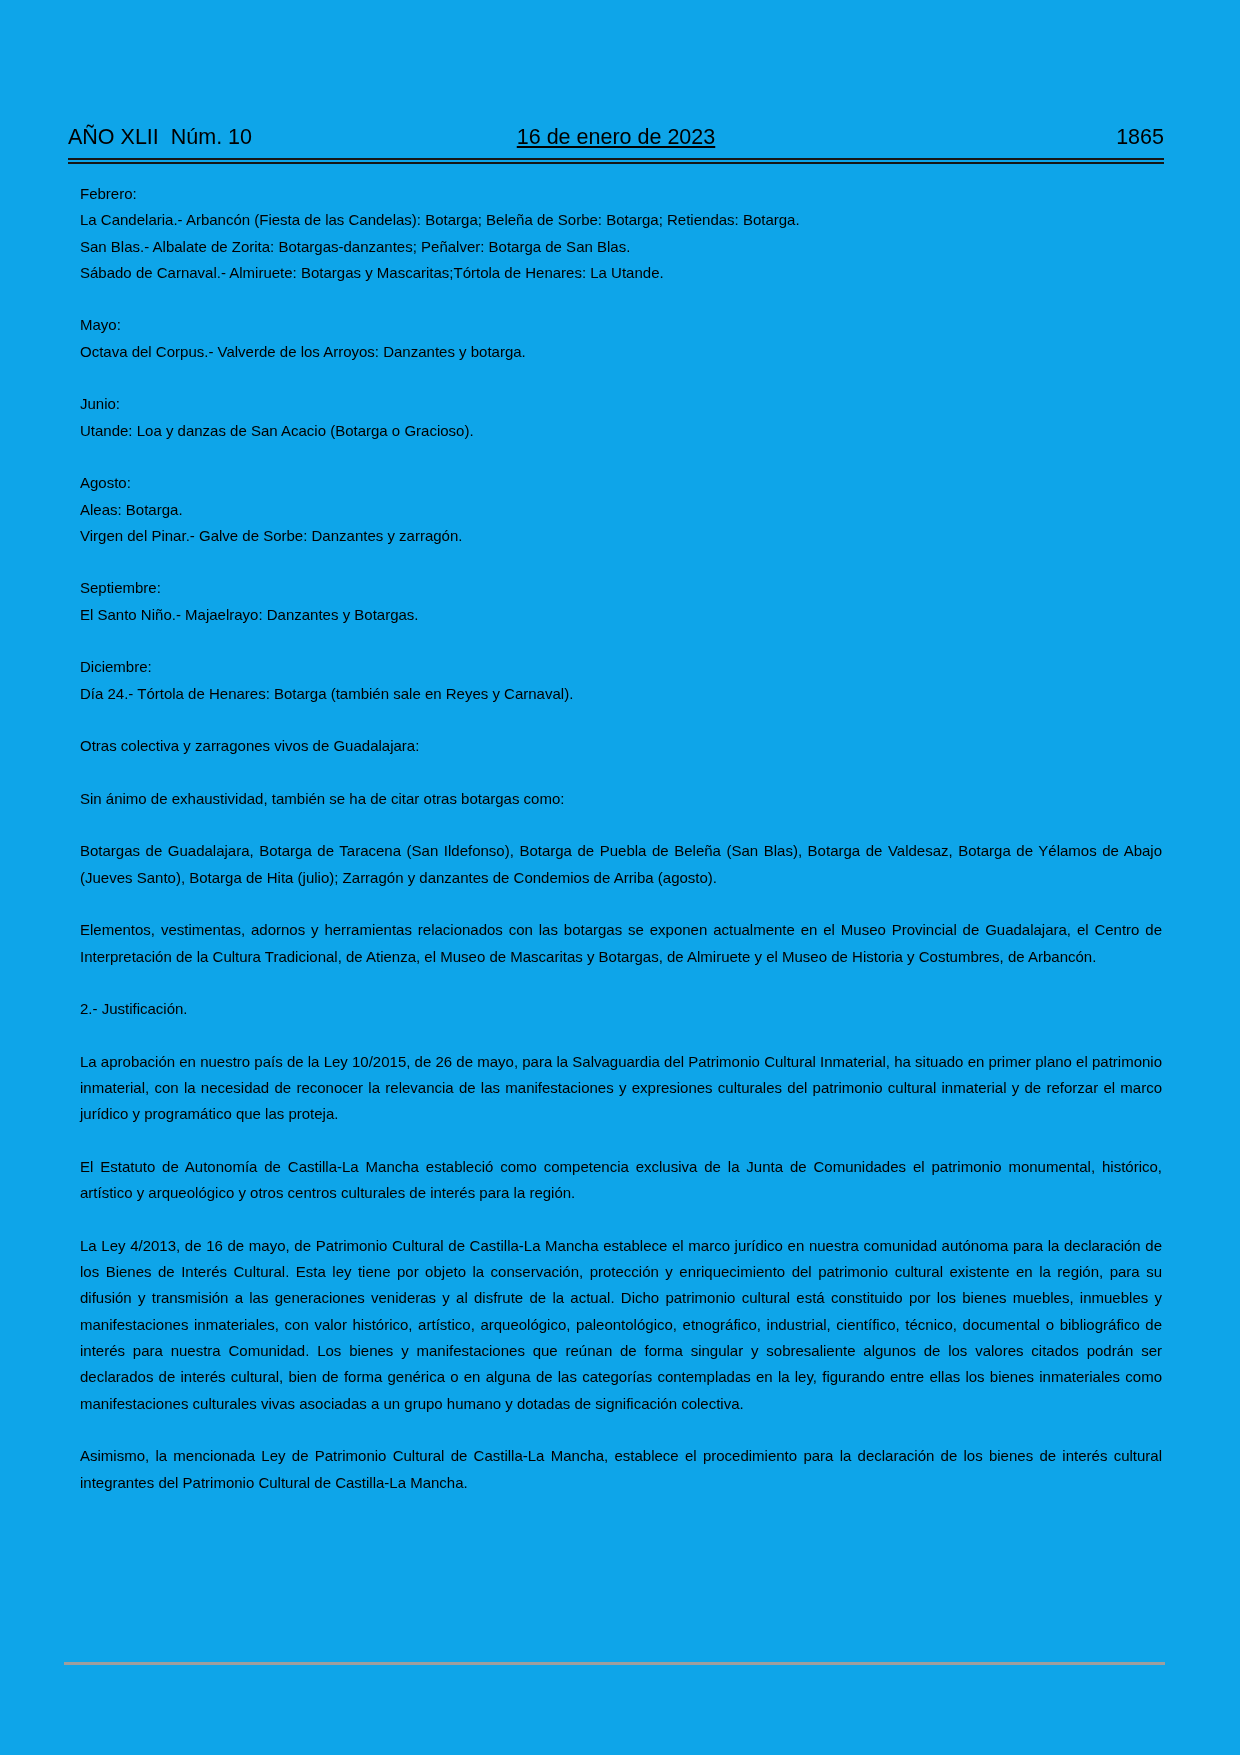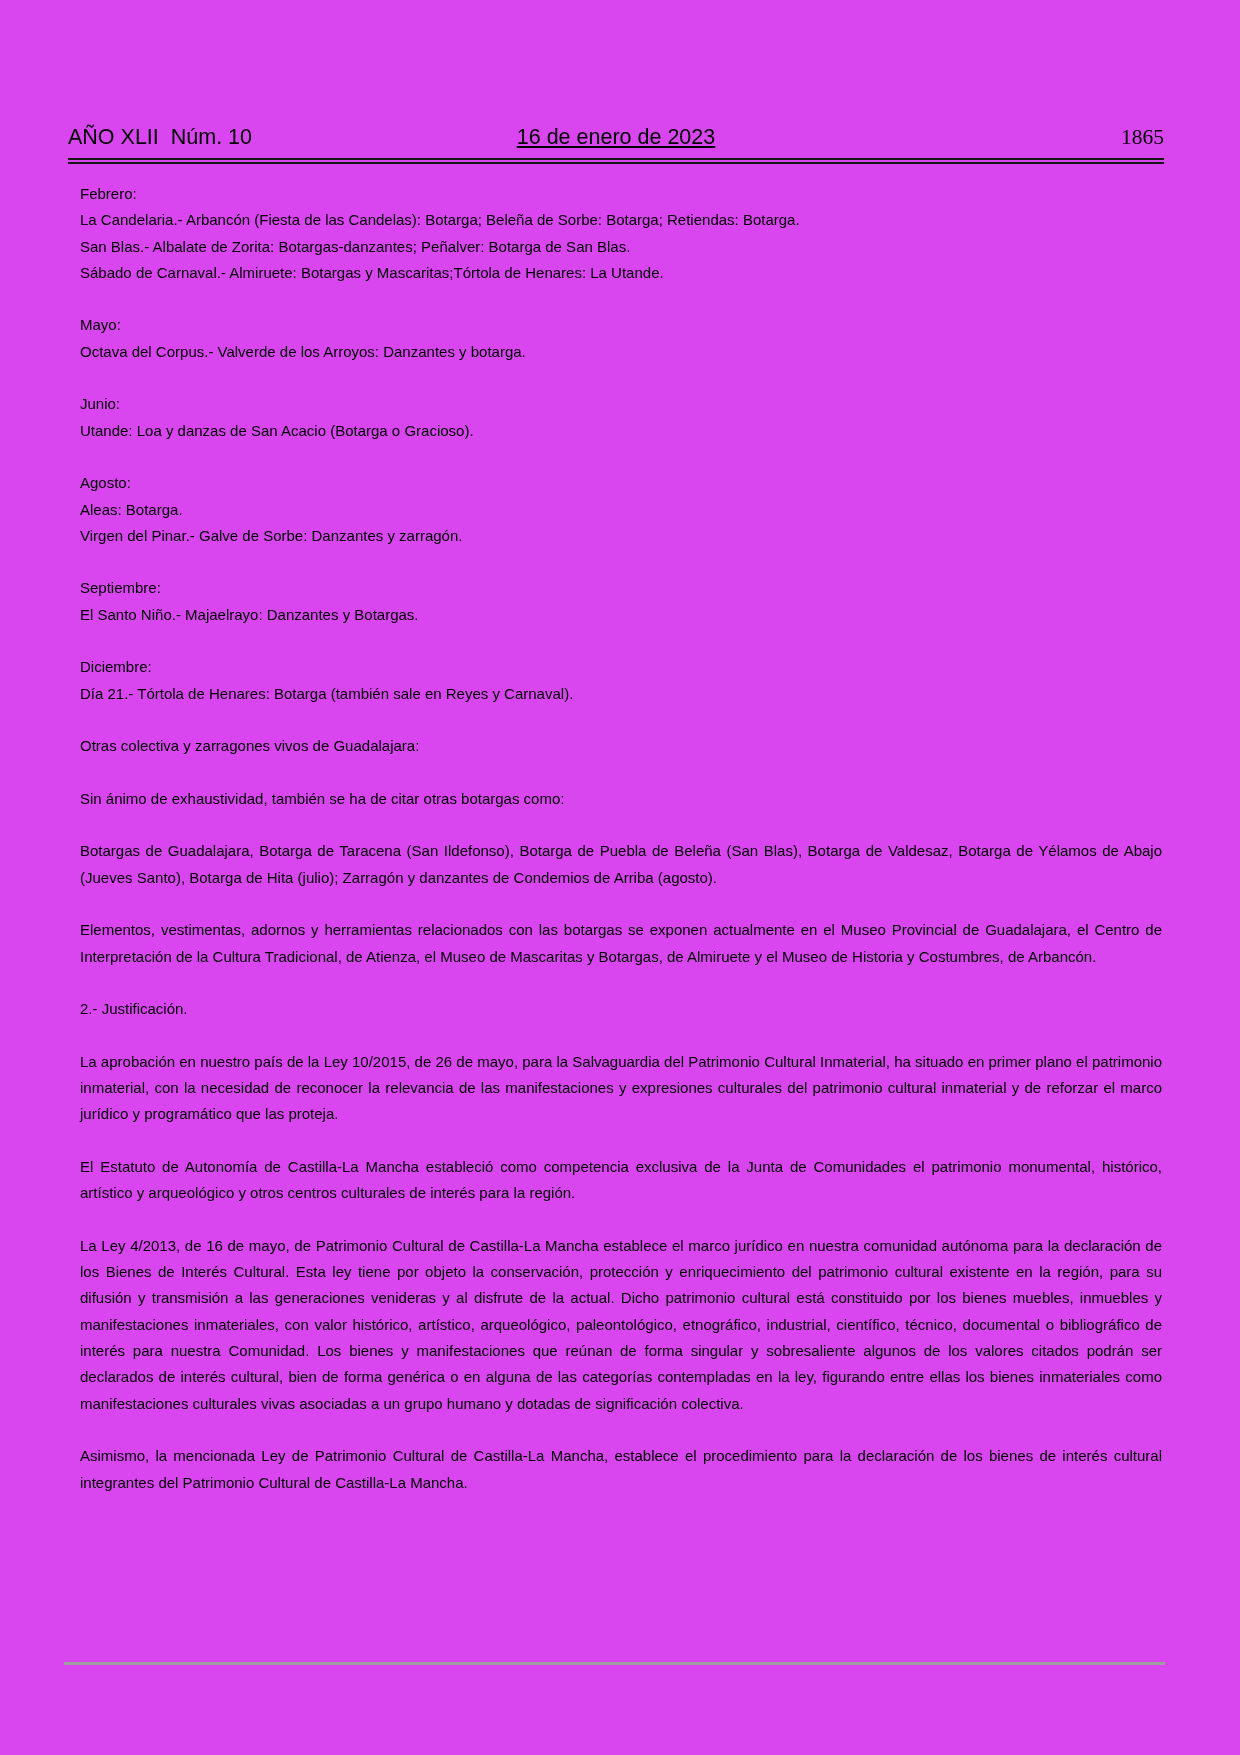--- a/index.html
+++ b/index.html
@@ -4,39 +4,39 @@
 <style>
   html, body {
     margin: 0;
     padding: 0;
     background: #ffffff;
   }
   .page {
     position: relative;
     width: 1240px;
     height: 1755px;
-    background: #d946ef;
+    background: #0ea5e9;
     font-family: "Liberation Sans", sans-serif;
     color: #000000;
     overflow: hidden;
   }
   .header {
     position: absolute;
     left: 68px;
     top: 124px;
     width: 1096px;
     display: grid;
     grid-template-columns: 1fr auto 1fr;
     align-items: baseline;
     font-size: 21.5px;
     line-height: 26px;
   }
   .h-left  { justify-self: start; white-space: pre; }
   .h-center{ justify-self: center; text-decoration: underline; }
-  .h-right { justify-self: end; font-family: Liberation Serif, serif; }
+  .h-right { justify-self: end; }
   .header-rule {
     position: absolute;
     left: 68px;
     top: 158px;
     width: 1096px;
     height: 2px;
     box-sizing: content-box;
     border-top: 2.5px solid #161616;
     border-bottom: 2px solid #161616;
   }
@@ -93,21 +93,21 @@
         <span class="line">Agosto:</span>
         <span class="line">Aleas: Botarga.</span>
         <span class="line">Virgen del Pinar.- Galve de Sorbe: Danzantes y zarragón.</span>
       </p>
       <p class="para left">
         <span class="line">Septiembre:</span>
         <span class="line">El Santo Niño.- Majaelrayo: Danzantes y Botargas.</span>
       </p>
       <p class="para left">
         <span class="line">Diciembre:</span>
-        <span class="line">Día 21.- Tórtola de Henares: Botarga (también sale en Reyes y Carnaval).</span>
+        <span class="line">Día 24.- Tórtola de Henares: Botarga (también sale en Reyes y Carnaval).</span>
       </p>
       <p class="para left">
         <span class="line">Otras colectiva y zarragones vivos de Guadalajara:</span>
       </p>
       <p class="para left">
         <span class="line">Sin ánimo de exhaustividad, también se ha de citar otras botargas como:</span>
       </p>
       <p class="para justify">Botargas de Guadalajara, Botarga de Taracena (San Ildefonso), Botarga de Puebla de Beleña (San Blas), Botarga de Valdesaz, Botarga de Yélamos de Abajo (Jueves Santo), Botarga de Hita (julio); Zarragón y danzantes de Condemios de Arriba (agosto).</p>
       <p class="para justify">Elementos, vestimentas, adornos y herramientas relacionados con las botargas se exponen actualmente en el Museo Provincial de Guadalajara, el Centro de Interpretación de la Cultura Tradicional, de Atienza, el Museo de Mascaritas y Botargas, de Almiruete y el Museo de Historia y Costumbres, de Arbancón.</p>
       <p class="para left">

